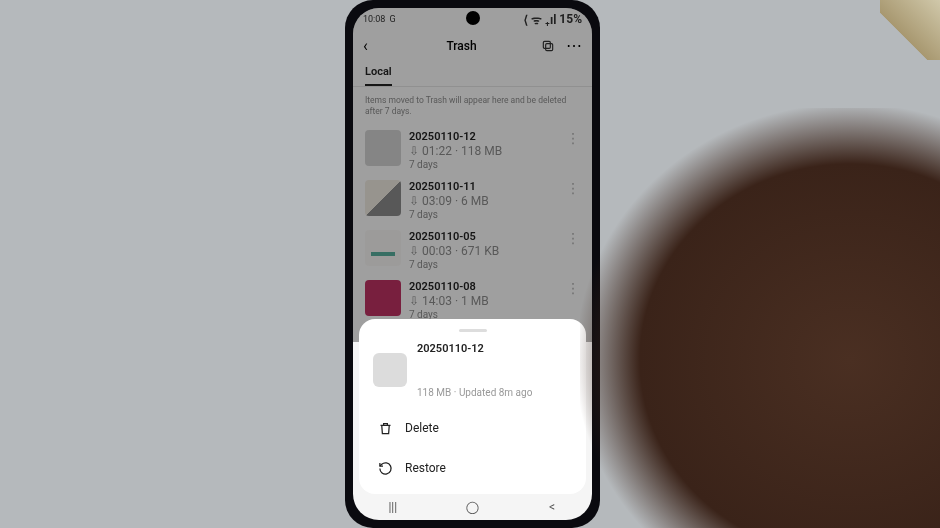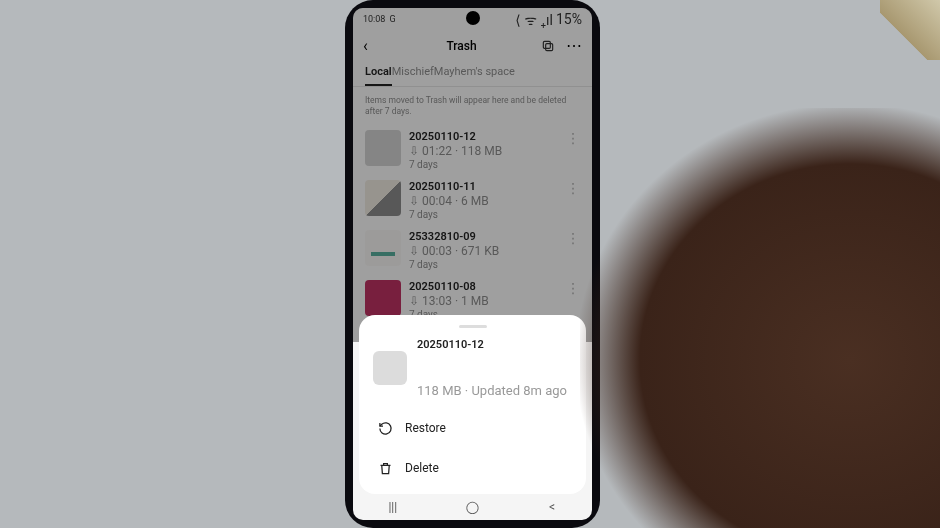--- a/index.html
+++ b/index.html
@@ -14,21 +14,21 @@
     position: absolute;
     left: 345px; top: 0;
     width: 255px; height: 528px;
     background: #0a0a0f;
     border-radius: 28px;
     padding: 8px;
   }
   .screen {
     width: 100%; height: 100%;
     background: #f5f5f5;
-    border-radius: 10px;
+    border-radius: 26px;
     overflow: hidden;
     position: relative;
   }
   .dimmer {
     position: absolute;
     inset: 0;
     background: rgba(0,0,0,0.35);
     z-index: 5;
     pointer-events: none;
   }
@@ -49,21 +49,21 @@
     display: flex;
     justify-content: space-between;
     align-items: center;
     padding: 0 10px;
     font-size: 9px;
     color: #333;
     position: relative;
     z-index: 1;
   }
   .status-left { display: flex; align-items: center; gap: 4px; }
-  .status-right { display: flex; align-items: center; gap: 3px; font-size: 14px; }
+  .status-right { display: flex; align-items: center; gap: 3px; font-size: 12px; font-weight: bold; }
   .header {
     display: flex;
     align-items: center;
     padding: 6px 10px;
     position: relative;
     z-index: 1;
   }
   .back-btn { width: 20px; font-size: 16px; }
   .header-title { flex: 1; text-align: center; font-size: 12px; font-weight: 500; }
   .header-icons { display: flex; gap: 10px; }
@@ -127,21 +127,21 @@
     gap: 10px;
     padding: 2px 14px 10px;
     align-items: center;
   }
   .sheet-thumb {
     width: 34px; height: 34px;
     background: #dcdcdc;
     border-radius: 6px;
   }
   .sheet-info-title { font-size: 11px; font-weight: 600; color: #222; }
-  .sheet-info-meta { font-size: 13px; color: #999; margin-top: 32px; }
+  .sheet-info-meta { font-size: 10px; color: #999; margin-top: 32px; }
   .sheet-action {
     display: flex;
     align-items: center;
     gap: 12px;
     padding: 12px 18px;
     font-size: 12px;
     color: #222;
   }
   .action-icon { width: 16px; height: 16px; display: flex; align-items: center; justify-content: center; }
   .navbar {
@@ -200,94 +200,93 @@
               <rect x="8" y="8" width="12" height="12" rx="2"></rect>
               <rect x="4" y="4" width="12" height="12" rx="2"></rect>
             </svg>
         </div>
         <div class="header-icon">⋯</div>
       </div>
     </div>
 
     <div class="tabs">
       <div class="tab active">Local</div>
-      <div class="tab">MischiefMayhem's space</div>
     </div>
 
     <div class="hint">Items moved to Trash will appear here and be deleted after 7 days.</div>
 
     <div class="list">
       <div class="item">
         <div class="thumb"></div>
         <div class="item-info">
           <div class="item-title">20250110-12</div>
           <div class="item-meta">⇩ 01:22 · 118 MB</div>
           <div class="item-days">7 days</div>
         </div>
         <div class="item-more">⋮</div>
       </div>
       <div class="item">
         <div class="thumb t2"></div>
         <div class="item-info">
           <div class="item-title">20250110-11</div>
-          <div class="item-meta">⇩ 00:04 · 6 MB</div>
+          <div class="item-meta">⇩ 03:09 · 6 MB</div>
           <div class="item-days">7 days</div>
         </div>
         <div class="item-more">⋮</div>
       </div>
       <div class="item">
         <div class="thumb t3"></div>
         <div class="item-info">
-          <div class="item-title">25332810-09</div>
+          <div class="item-title">20250110-05</div>
           <div class="item-meta">⇩ 00:03 · 671 KB</div>
           <div class="item-days">7 days</div>
         </div>
         <div class="item-more">⋮</div>
       </div>
       <div class="item">
         <div class="thumb t4"></div>
         <div class="item-info">
           <div class="item-title">20250110-08</div>
-          <div class="item-meta">⇩ 13:03 · 1 MB</div>
+          <div class="item-meta">⇩ 14:03 · 1 MB</div>
           <div class="item-days">7 days</div>
         </div>
         <div class="item-more">⋮</div>
       </div>
     </div>
 
     <div class="dimmer below-sheet"></div>
 
     <div class="sheet">
       <div class="sheet-handle"></div>
       <div class="sheet-header">
         <div class="sheet-thumb"></div>
         <div>
           <div class="sheet-info-title">20250110-12</div>
           <div class="sheet-info-meta">118 MB · Updated 8m ago</div>
         </div>
       </div>
       <div class="sheet-action">
         <div class="action-icon">
           <svg width="15" height="15" viewBox="0 0 24 24" fill="none" stroke="#222" stroke-width="2">
-              <path d="M3 12a9 9 0 1 0 3-6.7L3 8"></path>
-              <path d="M3 3v5h5"></path>
-            </svg>
-        </div>
-        <span>Restore</span>
-      </div>
-      <div class="sheet-action">
-        <div class="action-icon">
-          <svg width="15" height="15" viewBox="0 0 24 24" fill="none" stroke="#222" stroke-width="2">
               <path d="M4 7h16"></path>
               <path d="M9 7V4h6v3"></path>
               <path d="M6 7l1 13h10l1-13"></path>
             </svg>
         </div>
         <span>Delete</span>
       </div>
+      <div class="sheet-action">
+        <div class="action-icon">
+          <svg width="15" height="15" viewBox="0 0 24 24" fill="none" stroke="#222" stroke-width="2">
+              <path d="M3 12a9 9 0 1 0 3-6.7L3 8"></path>
+              <path d="M3 3v5h5"></path>
+            </svg>
+        </div>
+        <span>Restore</span>
+      </div>
     </div>
 
     <div class="navbar">
       <div class="nav-btn">|||</div>
       <div class="nav-btn">◯</div>
       <div class="nav-btn">&lt;</div>
     </div>
 
   </div>
 </div>

